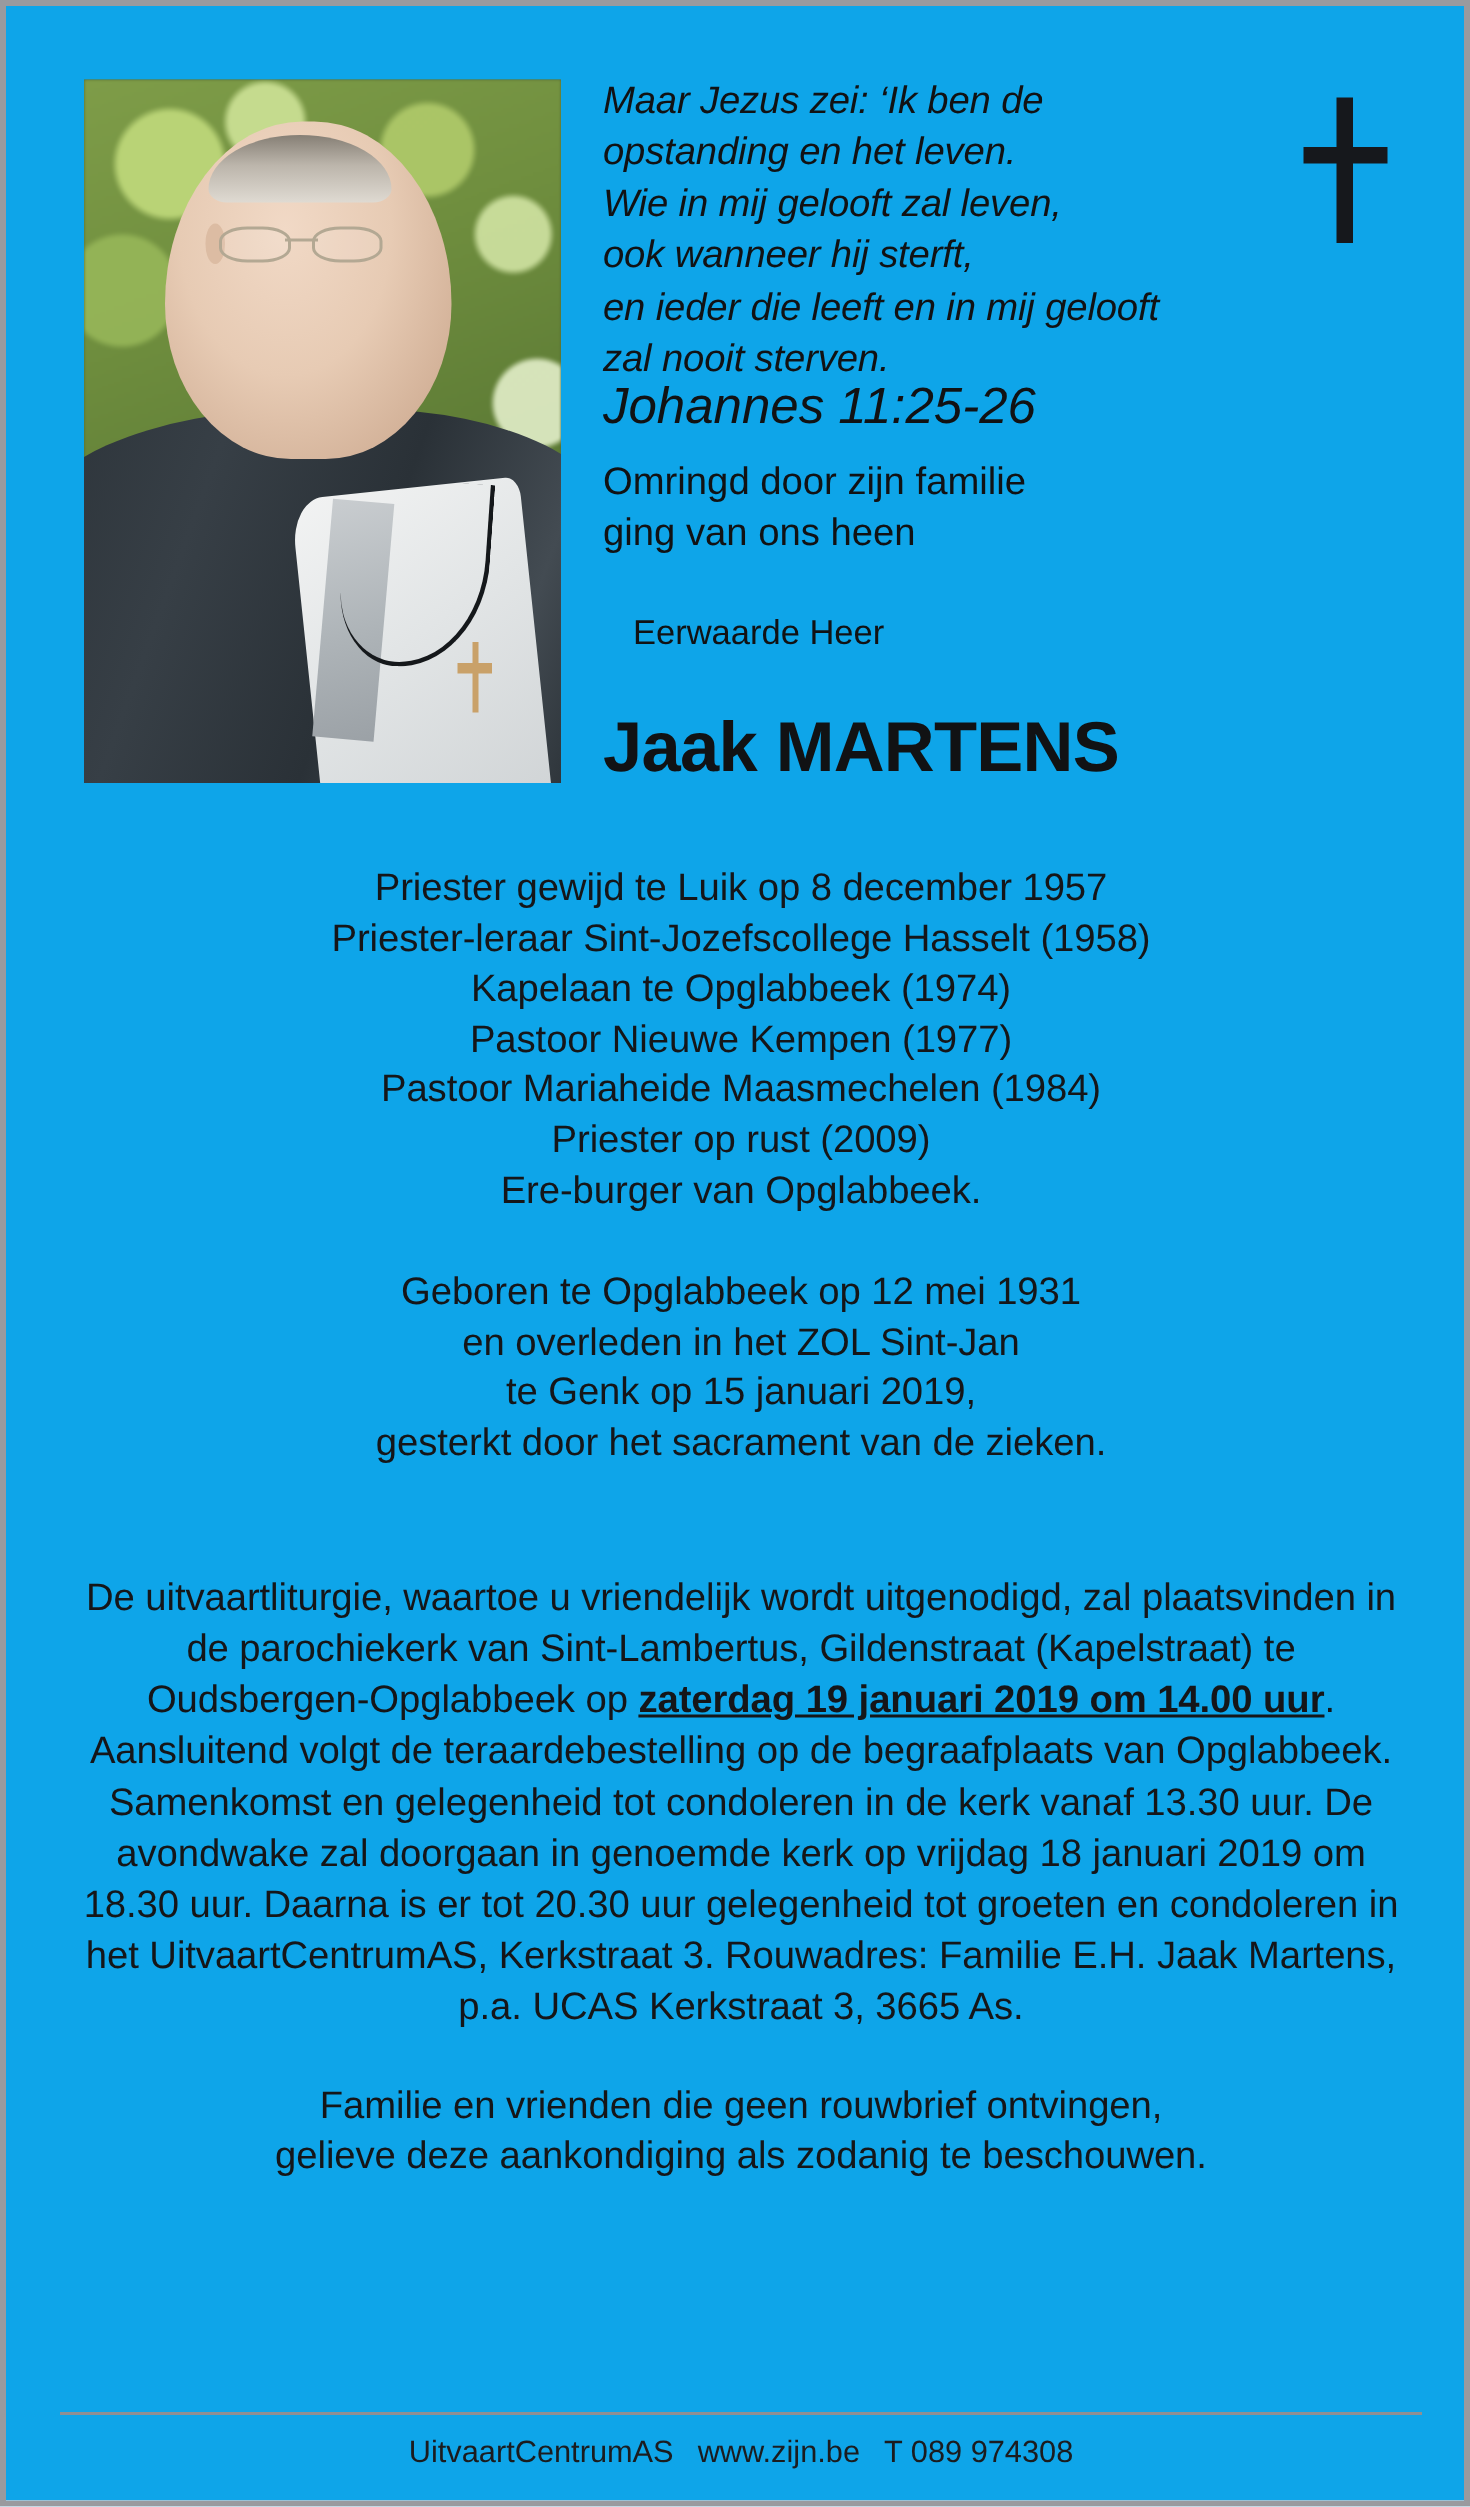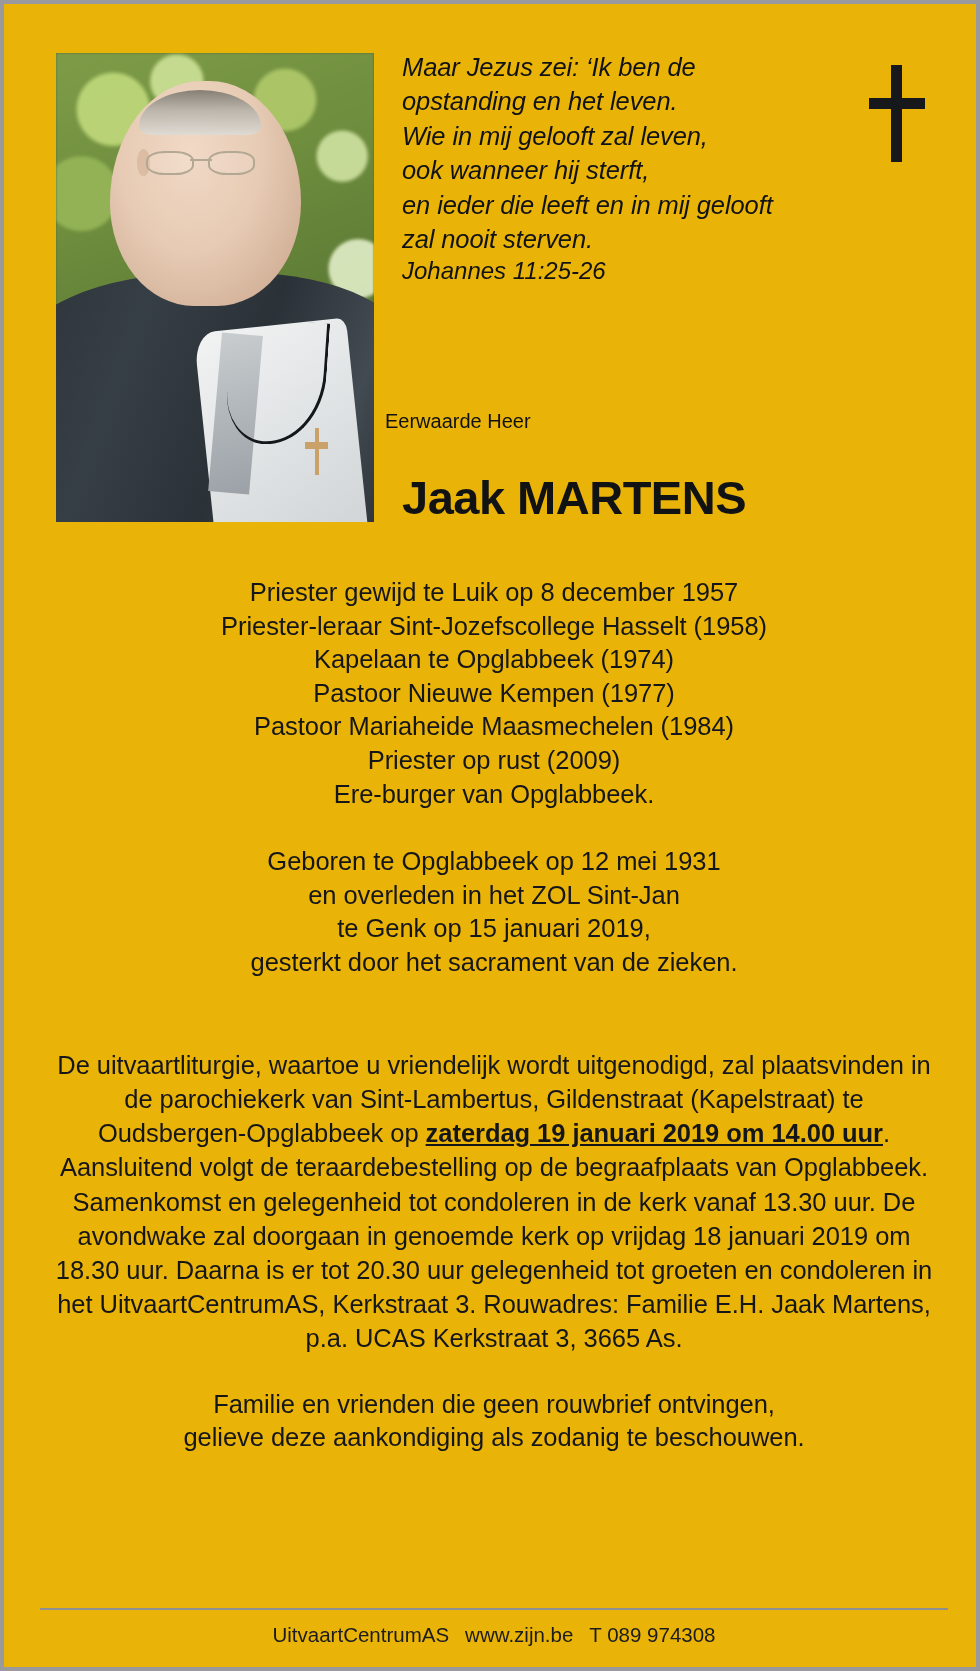--- a/index.html
+++ b/index.html
@@ -17,21 +17,21 @@
     width: 980px;
     height: 1671px;
     box-sizing: border-box;
     background: #ffffff;
     border: 4px solid #9a9a9e;
     overflow: hidden;
   }
   .inner {
     position: absolute;
     left: 0; top: 0; right: 0; bottom: 0;
-    background: #eab308;
+    background: #0ea5e9;
   }
 
   
   .top-area {
     position: absolute;
     left: 0;
     top: 0;
     width: 980px;
     height: 545px;
   }
@@ -181,39 +181,39 @@
     line-height: 34.4px;
     color: #111214;
     letter-spacing: -0.1px;
     white-space: pre-line;
   }
   .quote-ref {
     position: absolute;
     left: 398px;
     top: 250px;
     font-style: italic;
-    font-size: 24px;
+    font-size: 34px;
     line-height: 34.4px;
     color: #111214;
   }
   .surrounded {
     position: absolute;
     left: 398px;
     top: 300px;
     width: 440px;
     font-size: 25.5px;
     line-height: 34.4px;
     color: #111214;
     white-space: pre-line;
   }
   .honorific {
     position: absolute;
-    left: 381px;
+    left: 418px;
     top: 400px;
-    font-size: 20px;
+    font-size: 23px;
     line-height: 34.4px;
     color: #111214;
   }
 
   .cross {
     position: absolute;
     left: 865px;
     top: 61px;
     width: 56px;
     height: 97px;
@@ -328,20 +328,22 @@
 
       <div class="quote-block">Maar Jezus zei: ‘Ik ben de
 opstanding en het leven.
 Wie in mij gelooft zal leven,
 ook wanneer hij sterft,
 en ieder die leeft en in mij gelooft
 zal nooit sterven.</div>
 
       <div class="quote-ref">Johannes 11:25-26</div>
 
+      <div class="surrounded">Omringd door zijn familie
+ging van ons heen</div>
 
       <div class="honorific">Eerwaarde Heer</div>
 
       <div class="cross">
         <div class="v"></div>
         <div class="h"></div>
       </div>
     </div>
 
     <div class="name">Jaak MARTENS</div>

